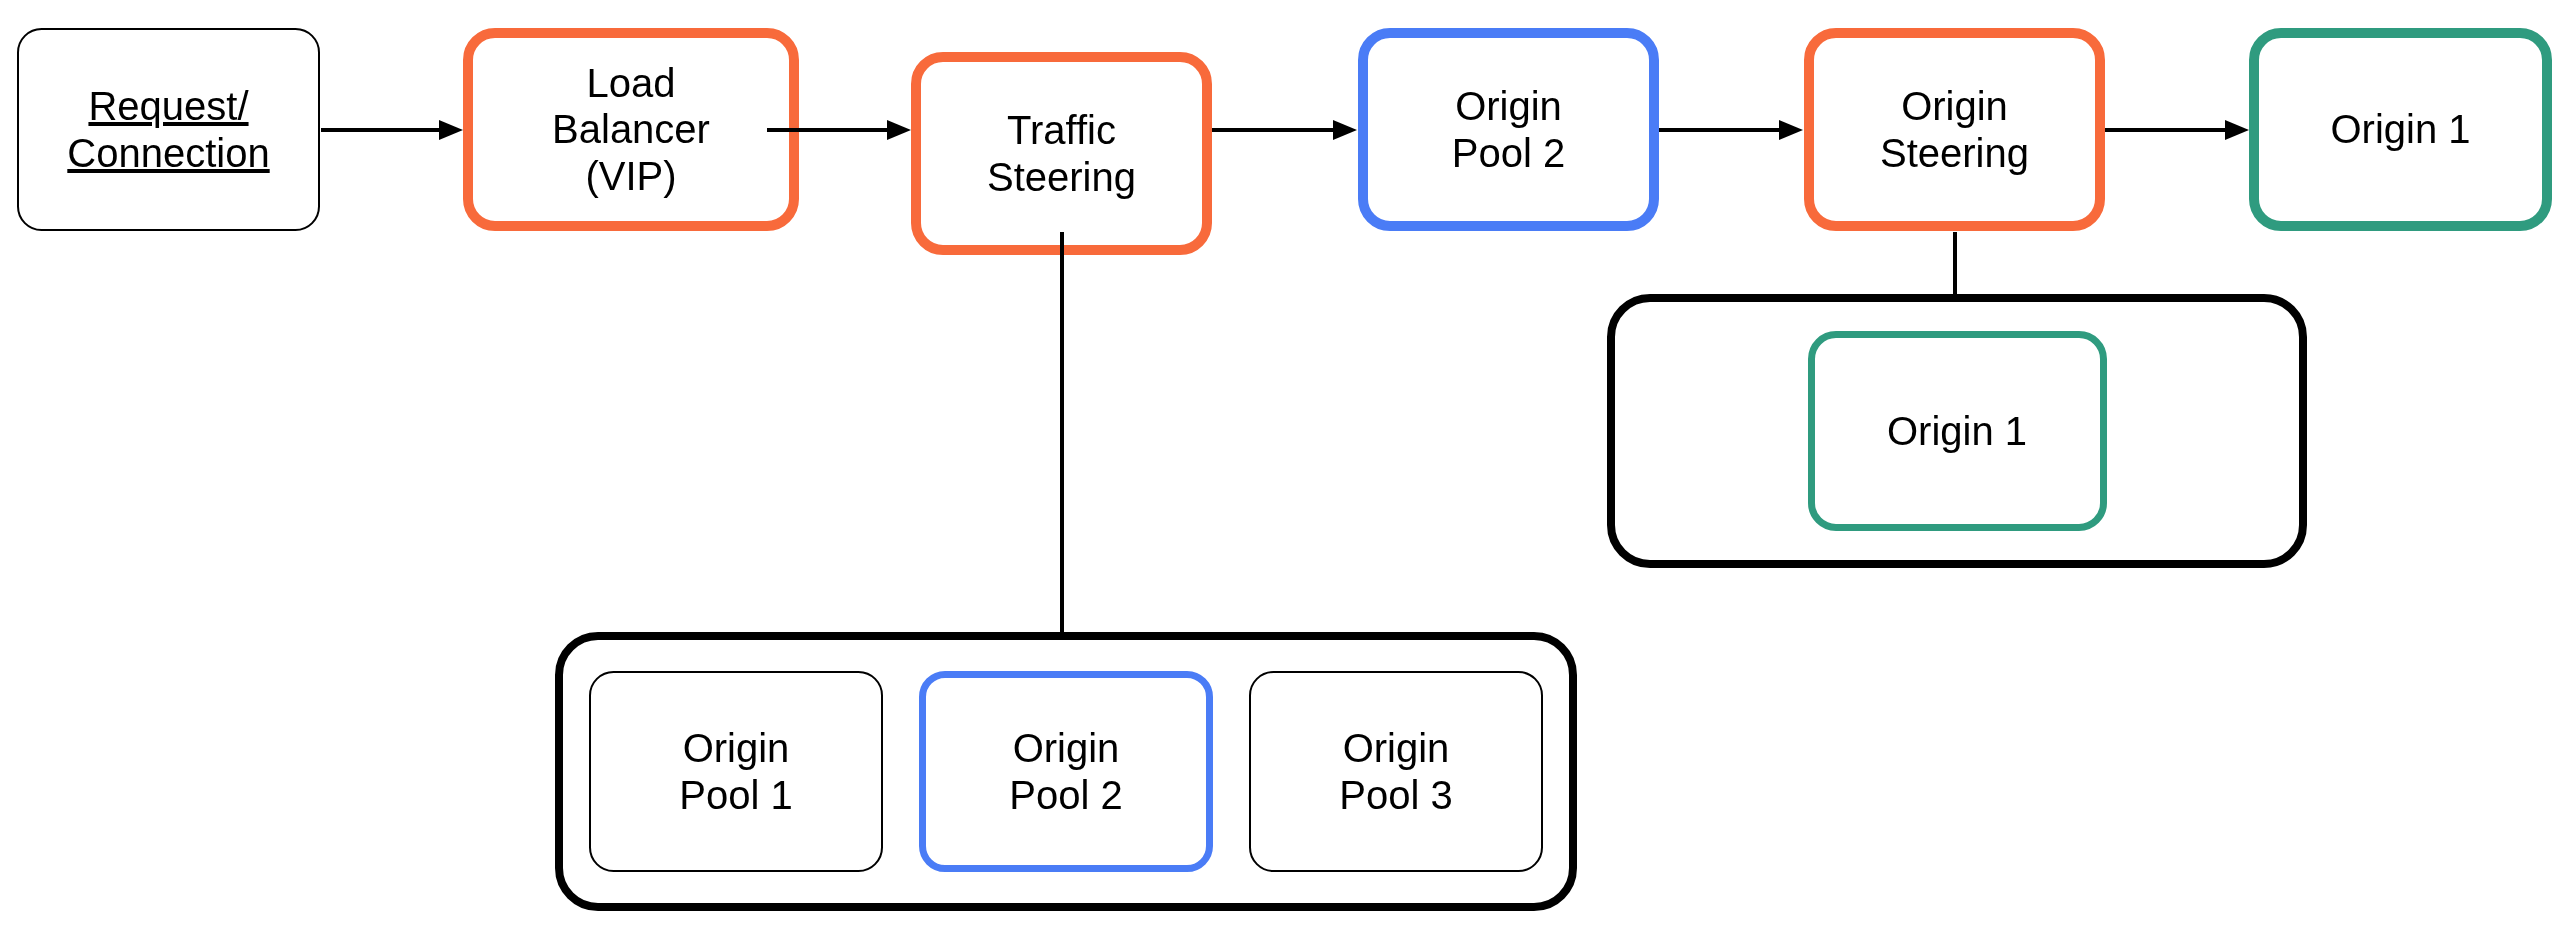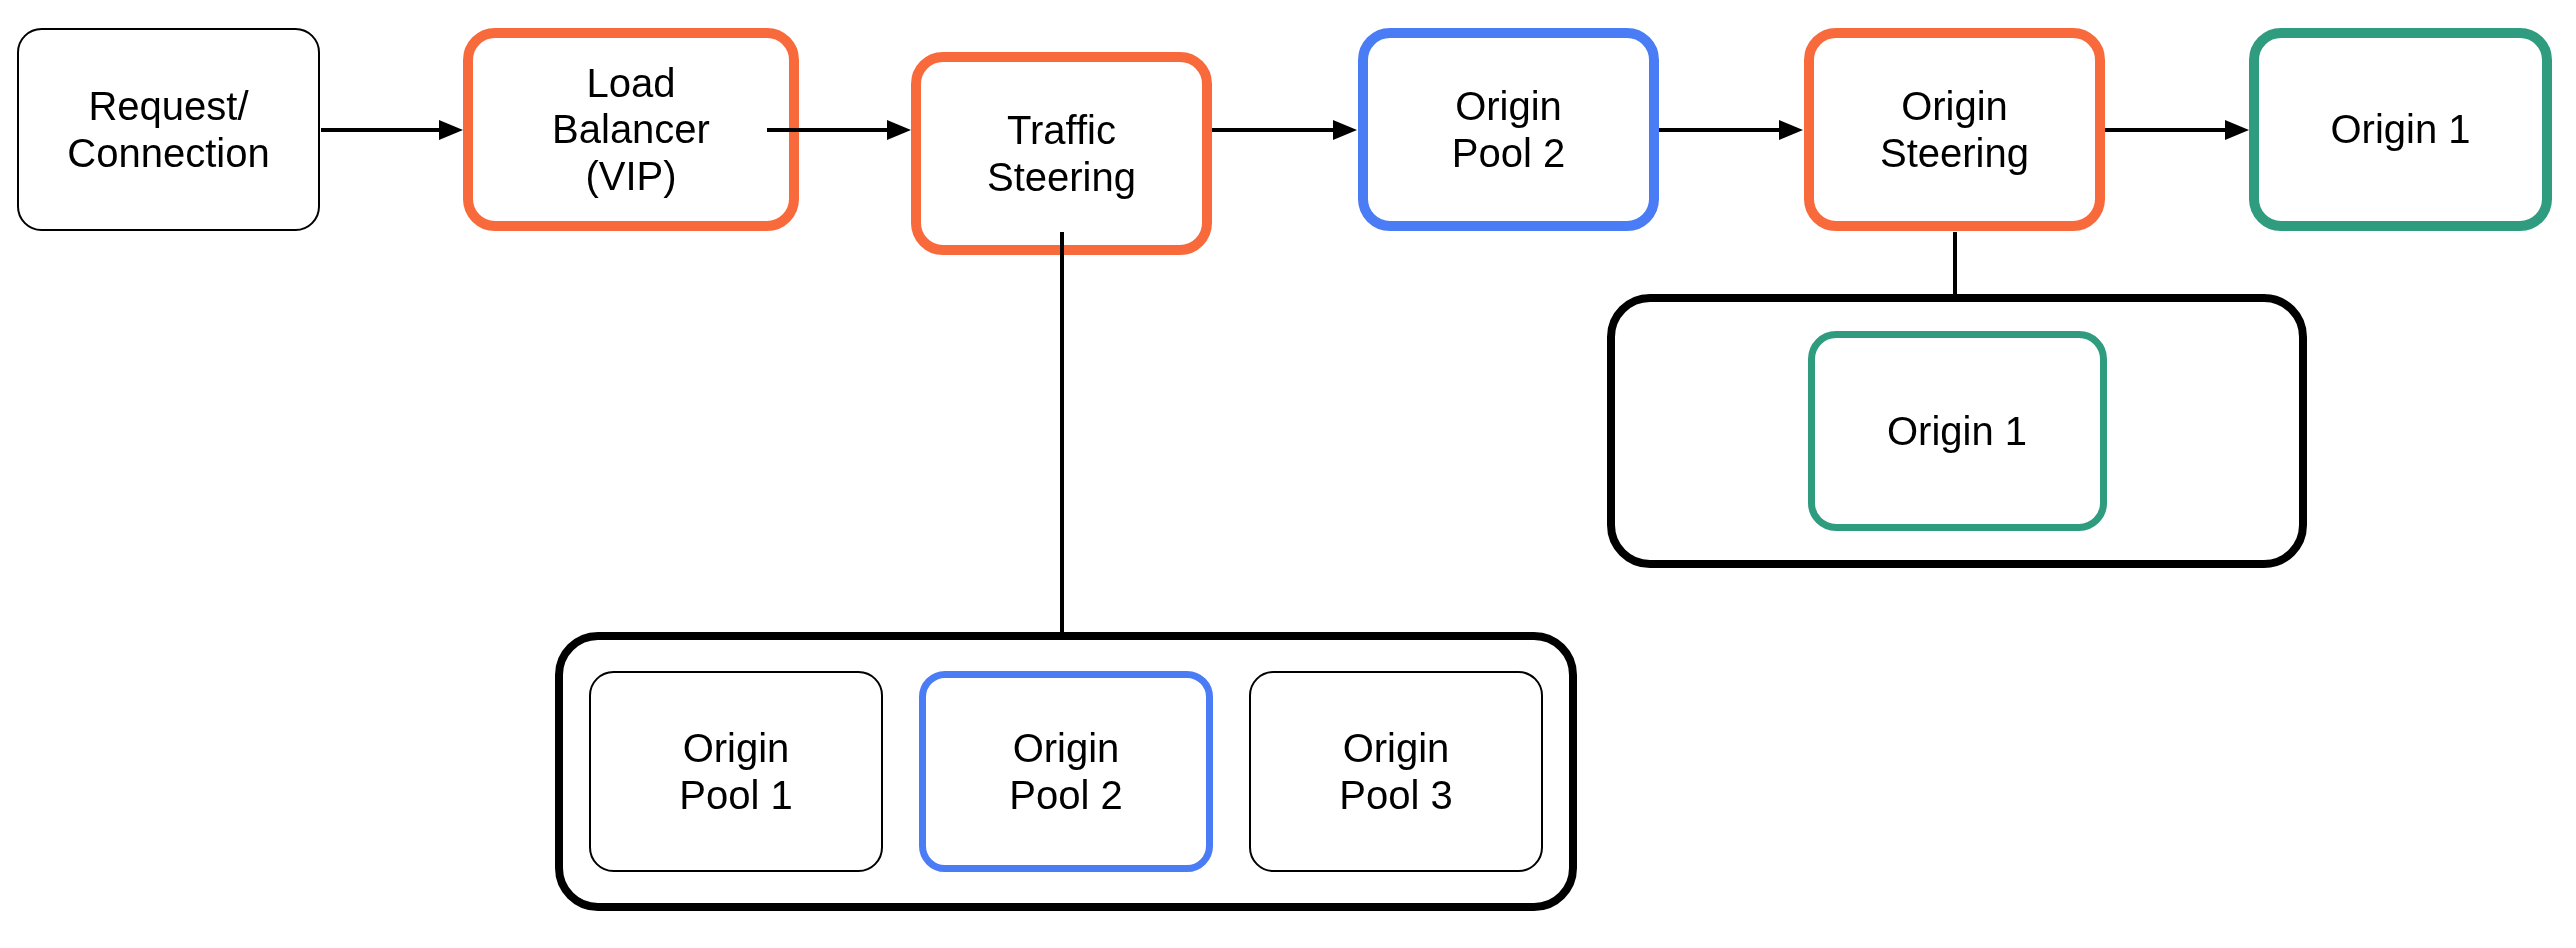--- a/index.html
+++ b/index.html
@@ -20,21 +20,21 @@
     display:flex;align-items:center;justify-content:center;
     text-align:center;
     font-size:40px;line-height:1.16;
     white-space:pre-line;
   }
   .b-thin  {border-width:2.8px;  border-color:#000000; border-radius:24.5px;}
   .b-color {border-width:10.4px; border-radius:32px;}
   .b-color-sm{border-width:7.5px; border-radius:28px;}
 
   
-  .n-request {left:17px;   top:28px; width:303px; height:203px;}
+  .n-request {left:17px;   top:28px; width:303px; height:203px;text-decoration:underline;}
   .n-lb      {left:463px;  top:28px; width:336px; height:203px;}
   .n-ts      {left:911px;  top:28px; width:301px; height:203px;}
   .n-op2     {left:1358px; top:28px; width:301px; height:203px;}
   .n-os      {left:1804px; top:28px; width:301px; height:203px;}
   .n-o1      {left:2249px; top:28px; width:303px; height:203px;}
 
   
   .arrow{position:absolute;top:128px;height:3.8px;background:#000000;}
   .arrow::after{
     content:"";position:absolute;left:100%;top:50%;transform:translateY(-50%);

